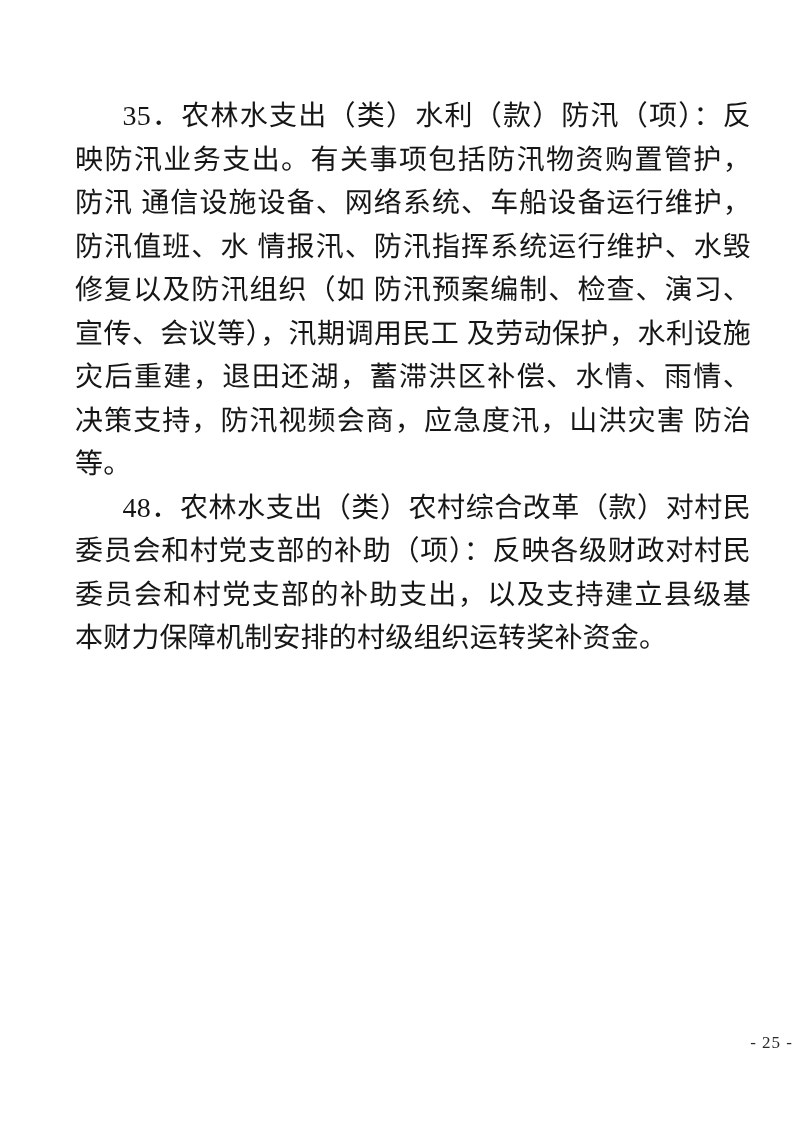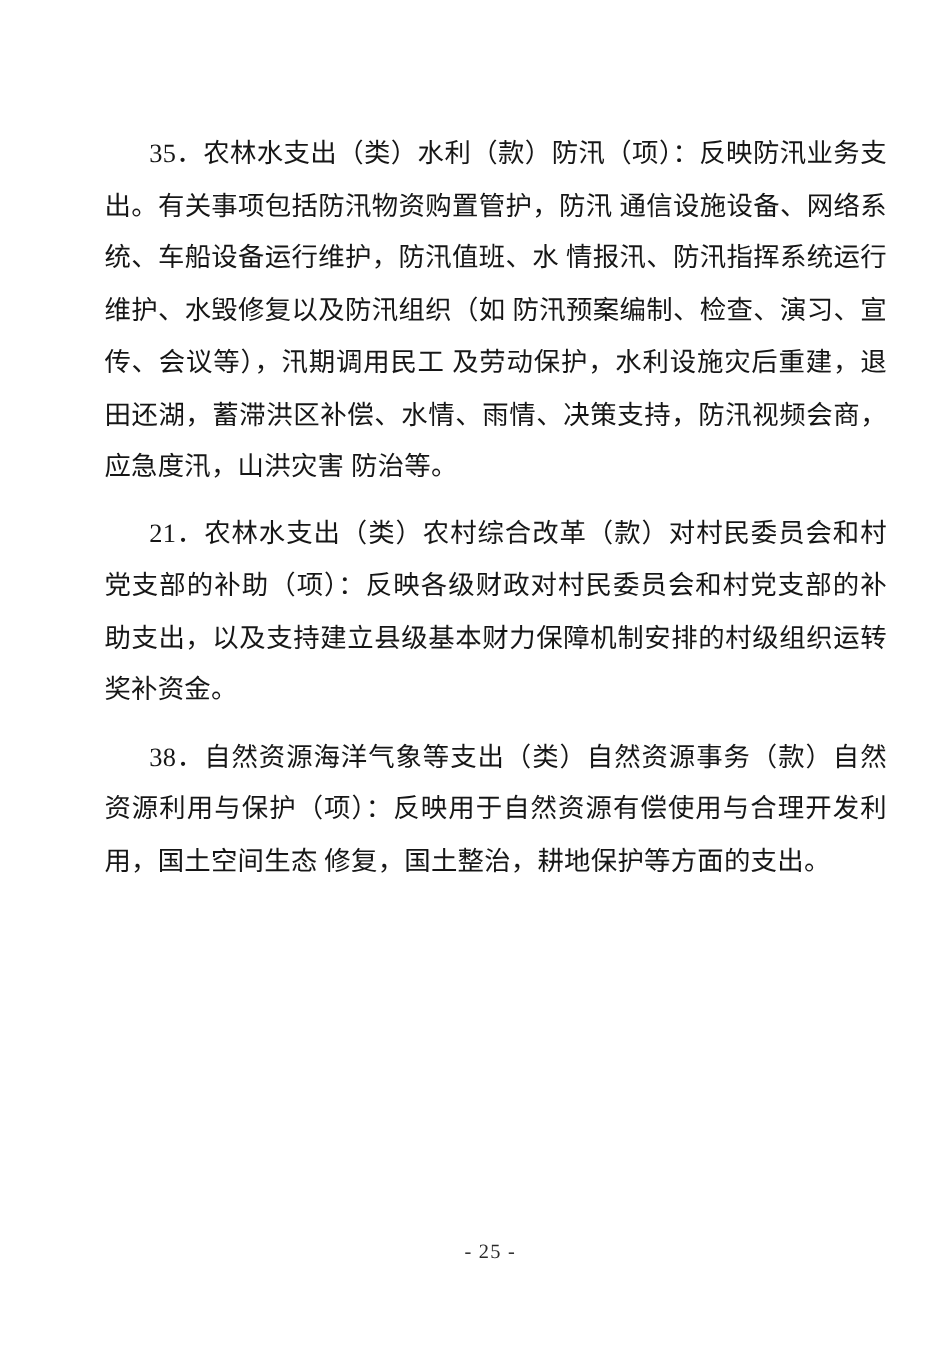--- a/index.html
+++ b/index.html
@@ -16,49 +16,48 @@
     font-family: "Liberation Serif", serif;
     color: #161616;
   }
   .doc-body {
     position: absolute;
     left: 75px;
     top: 94px;
     width: 676px;
   }
   .para {
-    margin: 12px;
+    margin: 0;
     padding: 0;
-    font-size: 22px;
+    font-size: 28px;
     line-height: 43.5px;
     text-align: justify;
     text-indent: 1.7em;
     word-break: break-all;
     letter-spacing: 0.2px;
   }
   .page-footer {
     position: absolute;
     left: 0;
     right: 0;
     top: 1033px;
-    text-align: center;
+    text-align: right;
     margin-left: 24px;
   }
   .page-number {
     font-size: 17px;
     line-height: 20px;
     color: #2a2a2a;
     letter-spacing: 1px;
   }
 </style>
 </head>
 <body>
 
 <div class="page">
   <div class="doc-body">
     <p class="para">35．农林水支出（类）水利（款）防汛（项）：反映防汛业务支出。有关事项包括防汛物资购置管护，防汛 通信设施设备、网络系统、车船设备运行维护，防汛值班、水 情报汛、防汛指挥系统运行维护、水毁修复以及防汛组织（如 防汛预案编制、检查、演习、宣传、会议等），汛期调用民工 及劳动保护，水利设施灾后重建，退田还湖，蓄滞洪区补偿、水情、雨情、决策支持，防汛视频会商，应急度汛，山洪灾害 防治等。</p>
-    <p class="para">21．农林水支出（类）农村综合改革（款）对村民委员会和村党支部的补助（项）：反映各级财政对村民委员会和村党支部的补助支出，以及支持建立县级基本财力保障机制安排的村级组织运转奖补资金。</p>
-    <p class="para">38．自然资源海洋气象等支出（类）自然资源事务（款）自然资源利用与保护（项）：反映用于自然资源有偿使用与合理开发利用，国土空间生态 修复，国土整治，耕地保护等方面的支出。</p>
+    <p class="para">48．农林水支出（类）农村综合改革（款）对村民委员会和村党支部的补助（项）：反映各级财政对村民委员会和村党支部的补助支出，以及支持建立县级基本财力保障机制安排的村级组织运转奖补资金。</p>
   </div>
   <div class="page-footer">
     <span class="page-number">- 25 -</span>
   </div>
 </div>
 
 </body></html>

